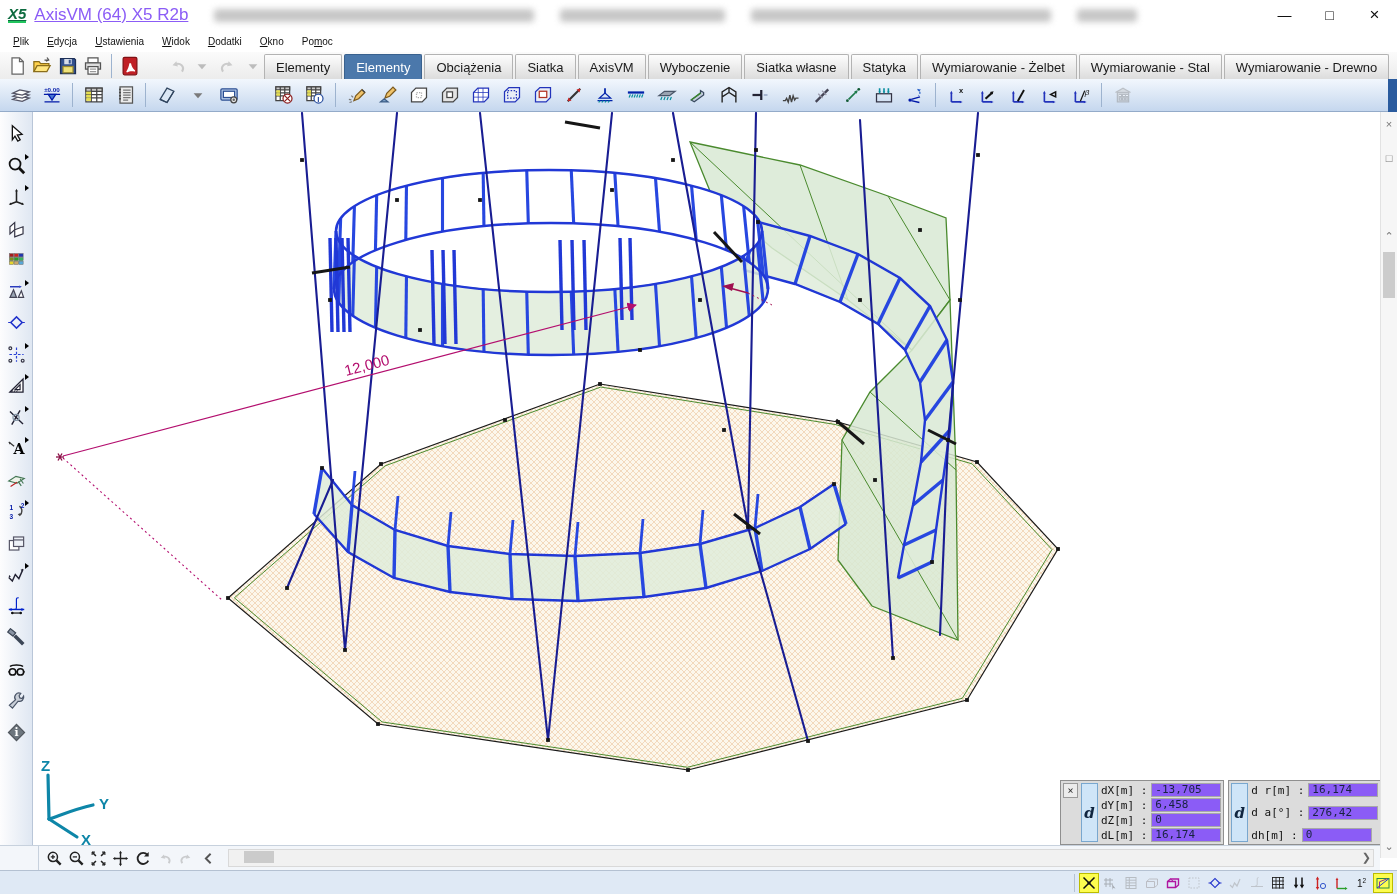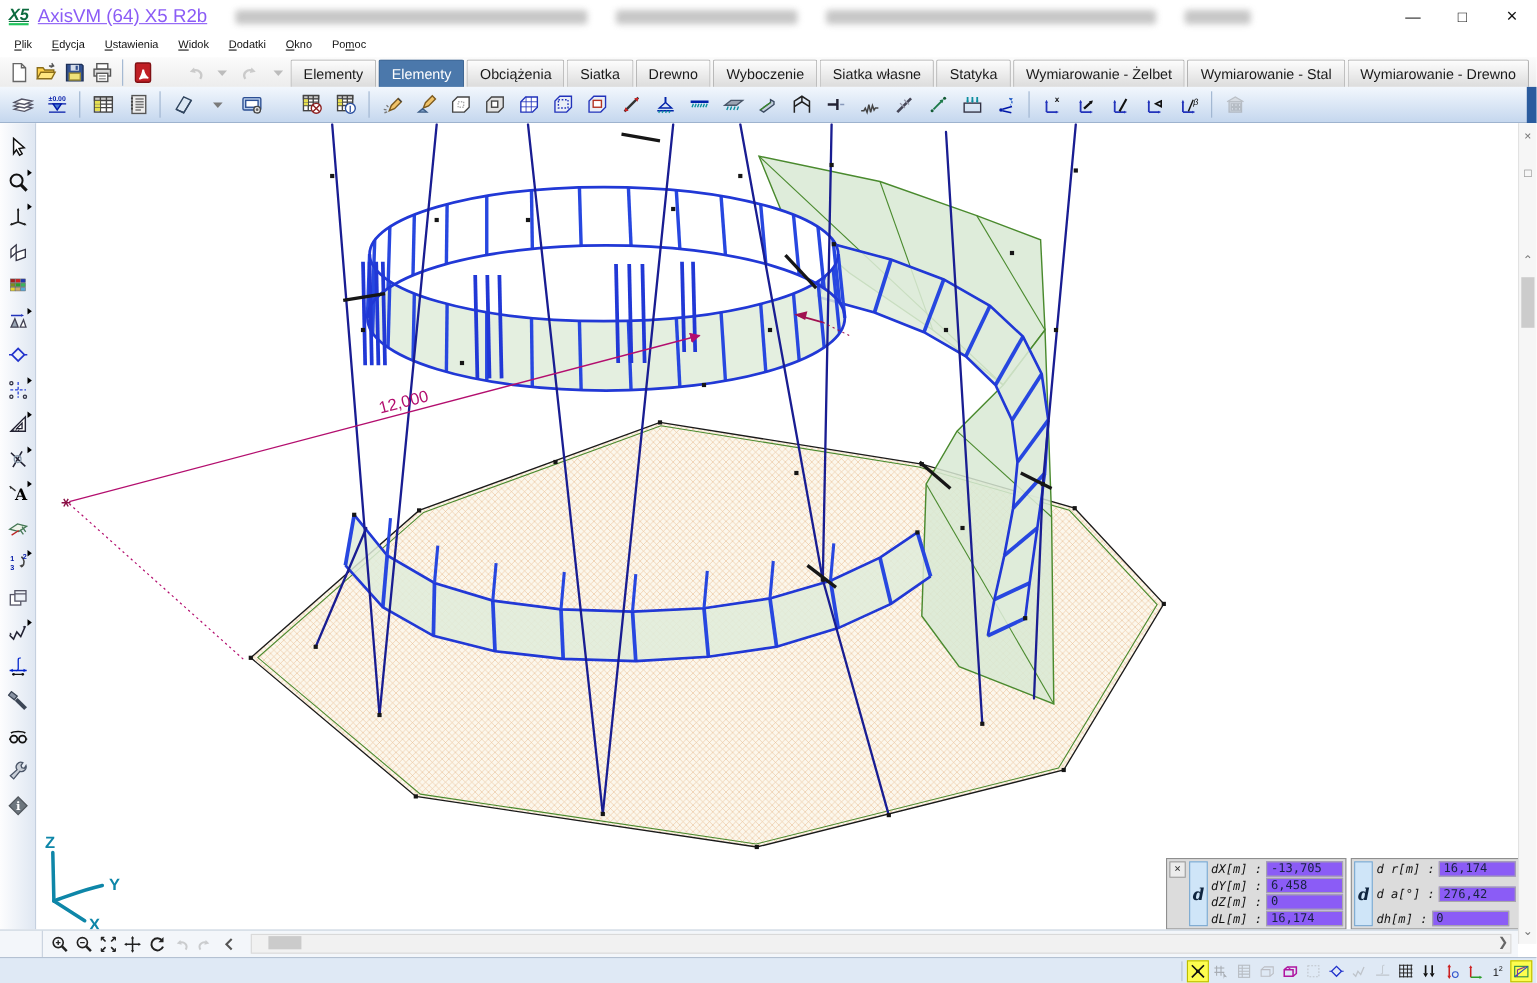--- a/index.html
+++ b/index.html
@@ -72,21 +72,21 @@
           font-family:"DejaVu Sans Mono",monospace;font-size:11px;}
   .panel{background:#dcdcdc;border:1px solid #8f8f8f;display:flex;padding:2px;align-items:stretch;}
   .xcol{display:flex;flex-direction:column;margin-right:3px;}
   .xbtn{width:15px;height:15px;font-size:10px;line-height:13px;text-align:center;
         border:1px solid #9a9a9a;background:#ececec;color:#333;}
   .dbtn{width:17px;background:#cfe5f8;border:1px solid #79a7cf;display:flex;align-items:center;
         justify-content:center;font-family:"DejaVu Serif",serif;font-style:italic;font-weight:bold;
         font-size:15px;color:#10253f;margin-right:3px;}
   .rows{display:flex;flex-direction:column;justify-content:space-between;gap:1px;}
   .crow{display:flex;align-items:center;gap:4px;height:14px;}
-  .clabel{white-space:pre;color:#111;font-style:italic;}
+  .clabel{white-space:pre;color:#111;}
   .cval{background:#8b5cf6;border:1px solid #a8a8a8;min-width:62px;padding:0 3px;height:12px;
         line-height:12px;color:#17233f;}
 
   
   .bottomstrip{position:absolute;left:0;top:733px;width:1380px;height:25px;background:#f3f6fa;
                border-top:1px solid #c7d1dd;display:flex;align-items:center;box-sizing:border-box;}
   .zoombar{display:flex;align-items:center;gap:3px;margin-left:38px;border-left:1px solid #c7d1dd;
            padding-left:6px;height:100%;}
   .zbtn{width:19px;height:19px;display:flex;align-items:center;justify-content:center;}
   .hscroll{flex:1;height:16px;margin:0 6px 0 10px;background:#f1f1f1;border:1px solid #d9d9d9;
@@ -216,21 +216,21 @@
             <path d="M4.5 6.5h7L8 10.5z" fill="#7a7a7a"></path>
           </svg>
         </span>
       </button>
     </div>
   <div class="tabs" id="tabs">
       <button class="tab">Elementy</button>
       <button class="tab active">Elementy</button>
       <button class="tab">Obciążenia</button>
       <button class="tab">Siatka</button>
-      <button class="tab">Drewno</button>
+      <button class="tab">AxisVM</button>
       <button class="tab">Wyboczenie</button>
       <button class="tab">Siatka własne</button>
       <button class="tab">Statyka</button>
       <button class="tab">Wymiarowanie - Żelbet</button>
       <button class="tab">Wymiarowanie - Stal</button>
       <button class="tab">Wymiarowanie - Drewno</button>
     </div>
 </div>
 
 <div class="toolbar2" id="toolbar2">

